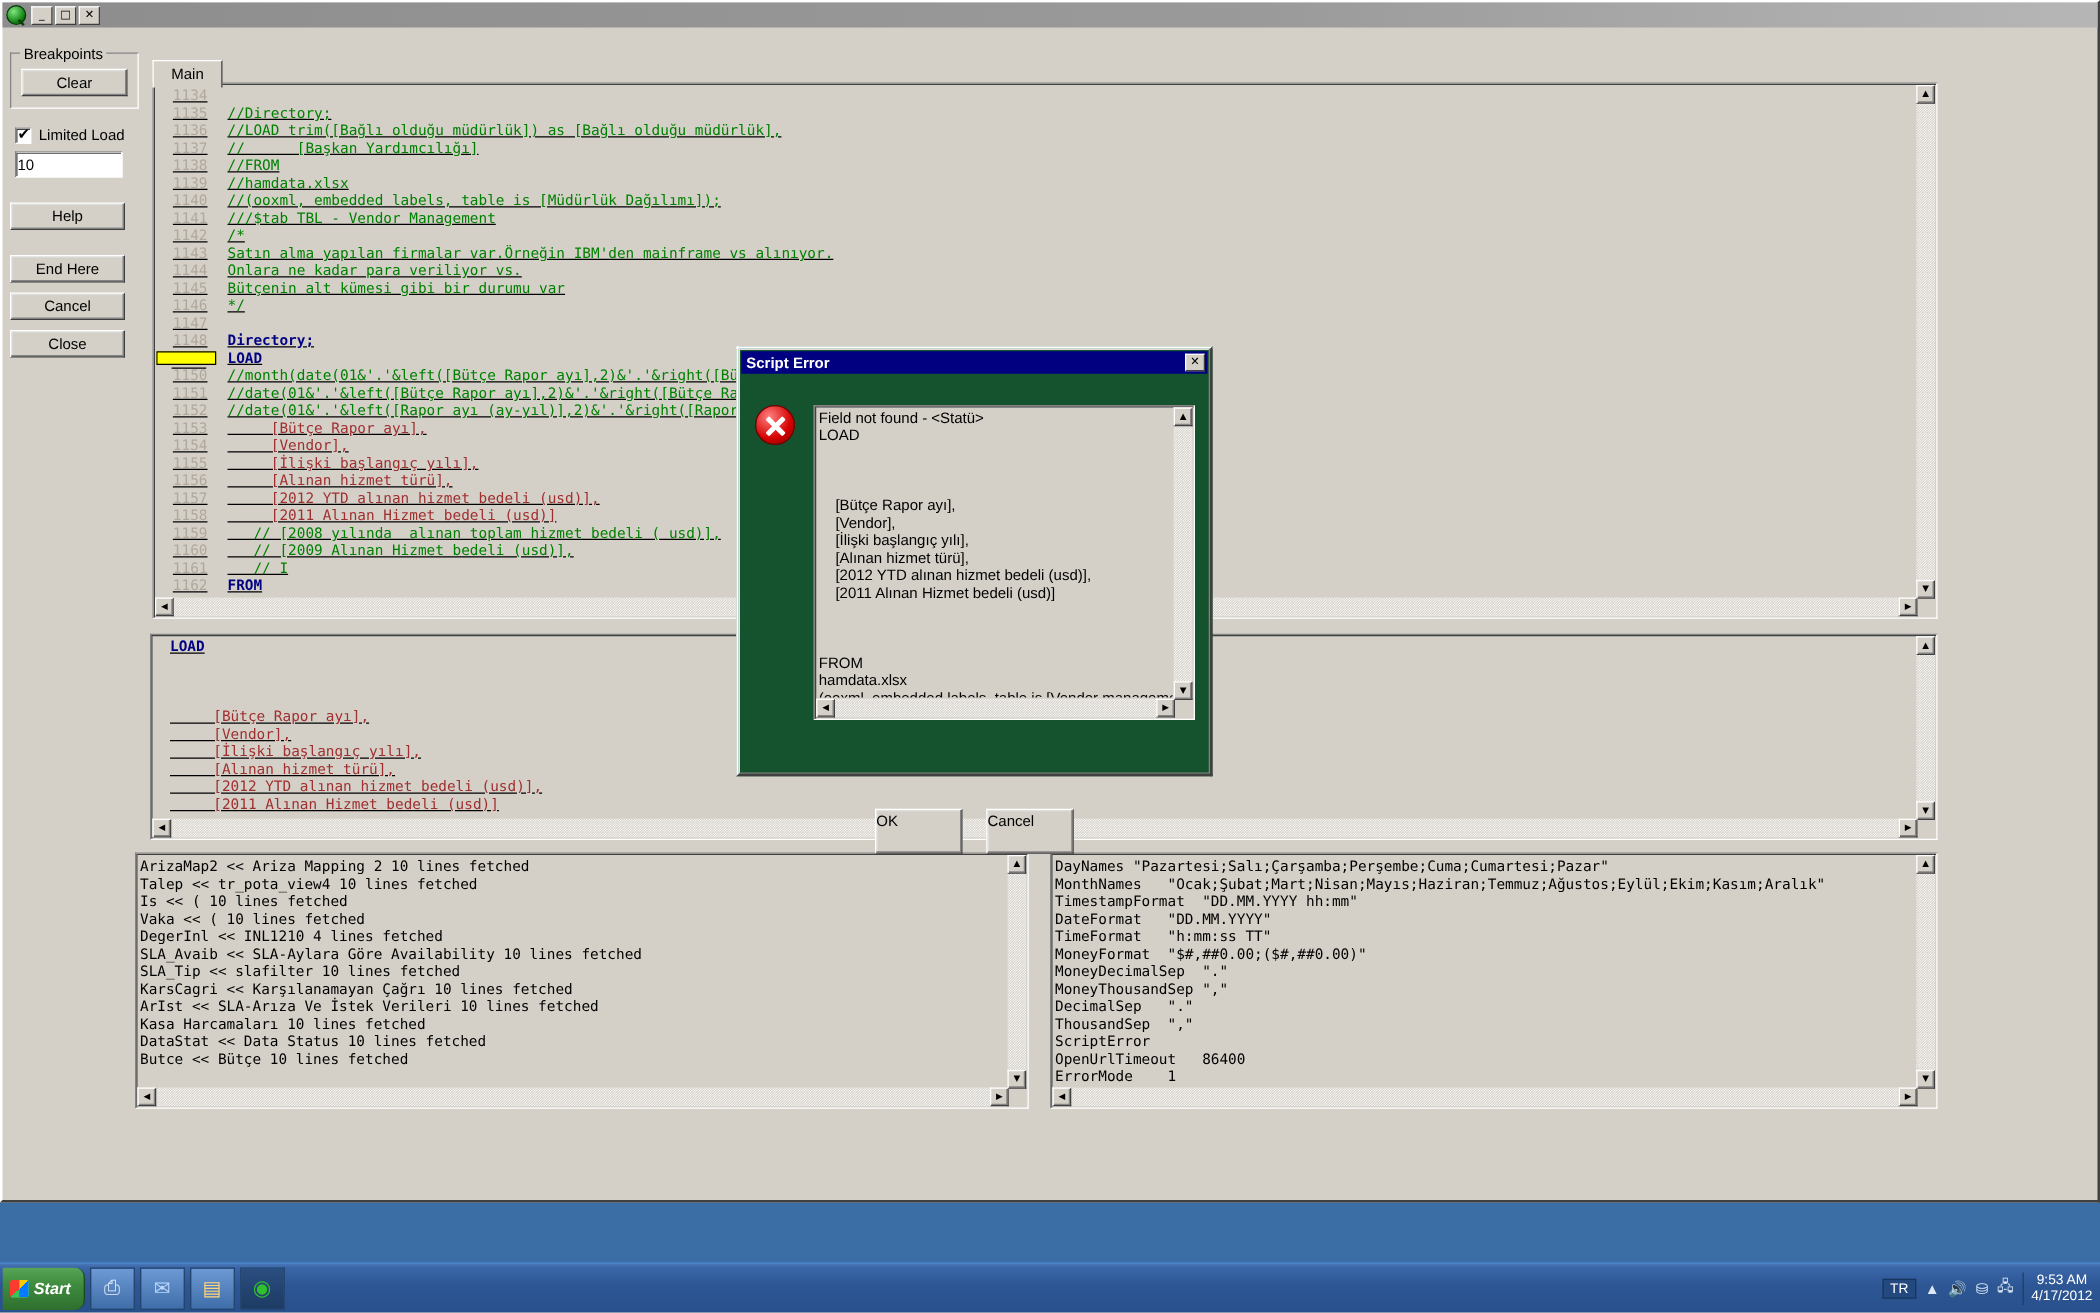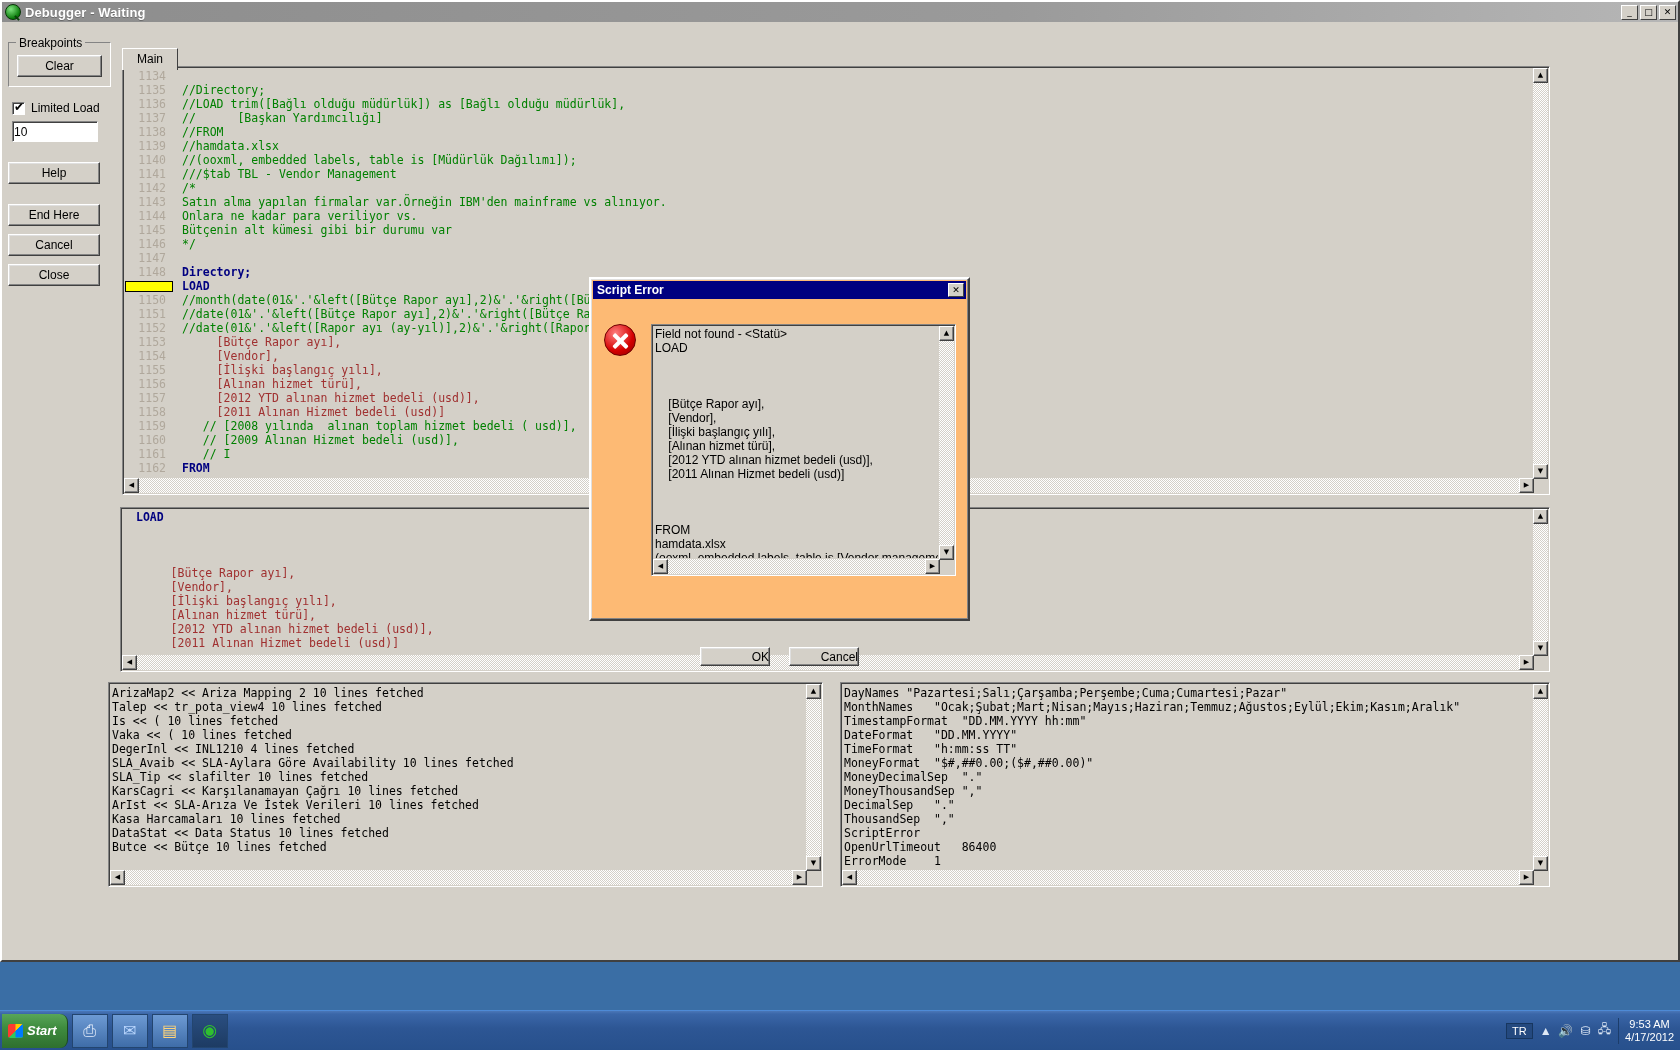--- a/index.html
+++ b/index.html
@@ -154,20 +154,21 @@
     box-shadow: inset 1px 1px 0 #404040;
     position: absolute;
   }
   .codepane { position: absolute; overflow: hidden; }
   .codearea {
     position: absolute; left: 2px; top: 2px; right: 15px; bottom: 16px;
     overflow: hidden;
     font-family: "DejaVu Sans Mono", "Liberation Mono", monospace;
     font-size: 11.5px; line-height: 14px;
     white-space: pre;
+    text-decoration: underline;
   }
   .crow { display: flex; height: 14px; align-items: center; }
   .gutter {
     width: 48px; flex: 0 0 48px; text-align: right; padding-right: 7px;
     color: #b0a89c; font-size: 11.5px;
   }
   .gutter.mark {
     background: #ffff00; border: 1px solid #000; height: 11px;
     margin-right: 0; color: transparent;
   }
@@ -212,21 +213,21 @@
     overflow: hidden;
     font-family: "DejaVu Sans Mono", "Liberation Mono", monospace;
     font-size: 11.5px; line-height: 14px;
     color: #000; white-space: pre;
   }
 
   
   .dialog {
     position: absolute;
     left: 589px; top: 277px; width: 381px; height: 344px;
-    background: #fdba74;
+    background: #14532d;
     border-top: 2px solid #fff; border-left: 2px solid #fff;
     border-right: 2px solid #404040; border-bottom: 2px solid #404040;
     box-shadow: inset -1px -1px 0 #848484, inset 1px 1px 0 #dfdfdf;
     z-index: 50;
   }
   .dlg-title {
     height: 18px; margin: 2px 2px 0 2px;
     background: #000080;
     display: flex; align-items: center; padding: 0 2px 0 4px;
   }
@@ -266,25 +267,25 @@
     position: absolute; left: 3px; top: 2px; right: 17px; bottom: 17px;
     font-family: "Liberation Sans", sans-serif;
     font-size: 12px; line-height: 14px; white-space: pre; color: #000;
     overflow: hidden;
   }
   .dlg-buttons {
     position: absolute; left: 0; right: 0; top: 348px;
     display: flex; justify-content: center; gap: 19px;
   }
   .dlg-btn {
-    width: 70px; height: 19px; background: #d4d0c8;
+    width: 70px; height: 36px; background: #d4d0c8;
     border-top: 1px solid #fff; border-left: 1px solid #fff;
     border-right: 1px solid #404040; border-bottom: 1px solid #404040;
     box-shadow: inset -1px -1px 0 #848484, inset 1px 1px 0 #dfdfdf;
-    font-size: 12px; line-height: 19px; text-align: right; color: #000;
+    font-size: 12px; line-height: 19px; text-align: left; color: #000;
   }
 
   
   .desk {
     position: absolute; left: 0; top: 900px; width: 1680px; height: 150px;
     background: #3a6ea5;
   }
   .taskbar {
     position: absolute; left: 0; bottom: 0; width: 1680px; height: 40px;
     background: linear-gradient(to bottom, #4a77b8 0%, #3a66a8 8%, #2d5694 45%, #27508c 100%);
@@ -338,21 +339,20 @@
 <body>
 
 <div id="root">
 
   <div class="desk"></div>
 
   <div class="win">
 
     <div class="titlebar">
       <div class="title-icon"></div>
-      <div class="title-text">Debugger - Waiting</div>
       <div class="title-btns">
         <div class="tbtn">_</div>
         <div class="tbtn">□</div>
         <div class="tbtn">✕</div>
       </div>
     </div>
 
 
     <div class="leftpane">
 

